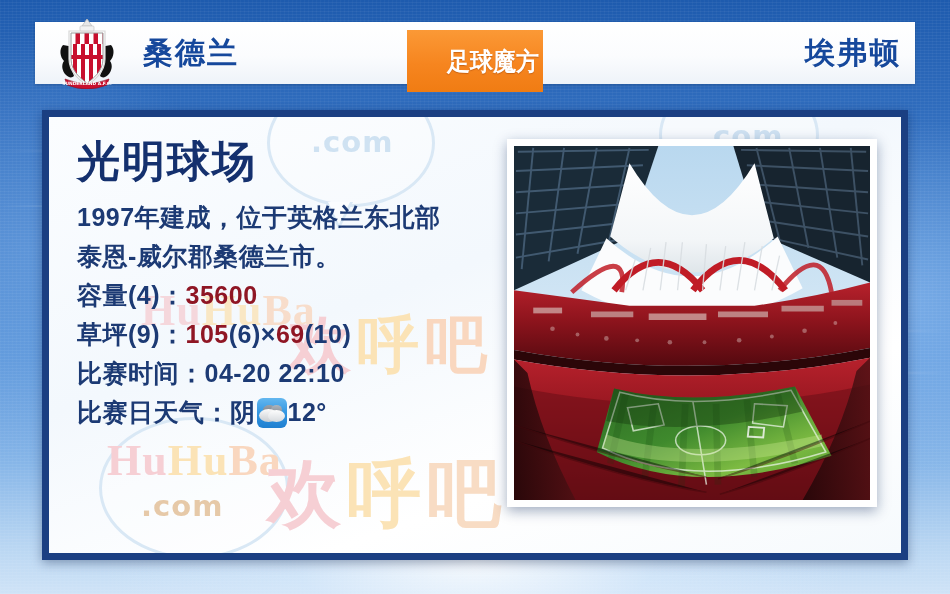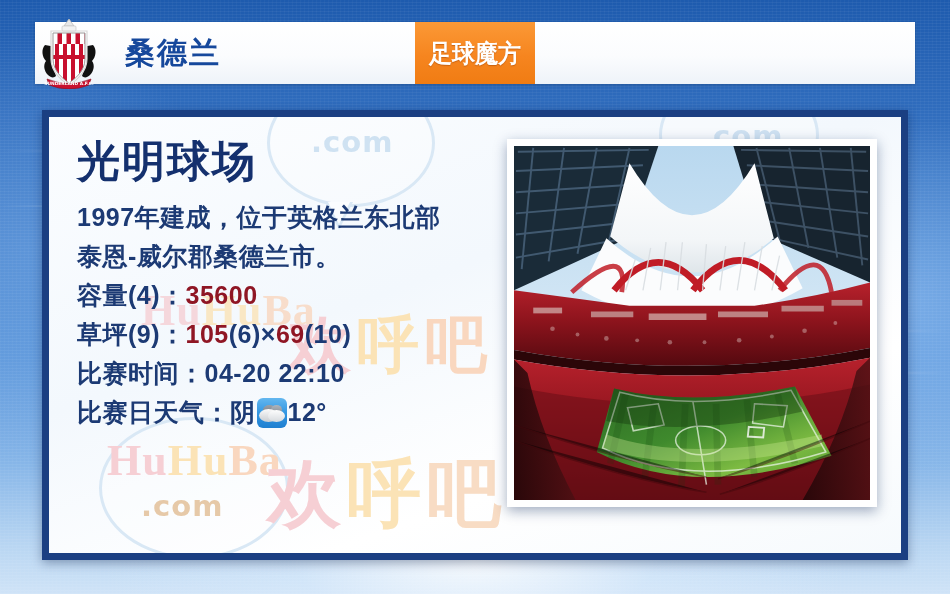--- a/index.html
+++ b/index.html
@@ -29,38 +29,38 @@
   .bgstreak{ position:absolute; background:linear-gradient(90deg, rgba(255,255,255,0), rgba(255,255,255,.22), rgba(255,255,255,0)); height:2px; }
 
   
   #header {
     position:absolute; left:35px; top:22px; width:880px; height:62px;
     background:linear-gradient(180deg,#ffffff 0%, #fbfcfe 55%, #eef3f9 100%);
     display:flex; align-items:center;
     box-shadow:0 1px 3px rgba(0,0,0,.18);
   }
   .team-block{ display:flex; align-items:center; height:100%; }
-  .team-left{ gap:22px; }
+  .team-left{ padding-left:18px; gap:22px; }
   .team-right{ gap:22px; margin-left:auto; padding-right:14px; }
   .team-name{
     font-size:30px; font-weight:bold; color:#16489c; letter-spacing:2px;
     font-family:"DejaVu Sans","Liberation Sans",sans-serif;
     text-shadow:0 1px 0 rgba(255,255,255,.9);
     white-space:nowrap;
   }
 
   
   .crest{ width:68px; height:72px; position:relative; flex:0 0 auto; }
 
   
   #center-logo{
-    position:absolute; left:50%; top:0; transform:translateX(-50%);
-    width:120px; height:62px;
+    position:absolute; left:50%; top:8px; transform:translateX(-50%);
+    width:136px; height:62px;
     background:linear-gradient(180deg,#fb9936 0%, #f6851f 55%, #f07c13 100%);
-    display:flex; align-items:center; justify-content:center;
+    display:flex; align-items:center; justify-content:flex-end;
   }
   #center-logo .lg{
     color:#fff; font-size:25px; font-weight:bold; letter-spacing:0px;
     font-family:"DejaVu Sans","Liberation Sans",sans-serif;
     text-shadow:0 1px 1px rgba(150,60,0,.45);
     transform:scaleX(.92);
   }
 
   
   #card{
@@ -179,20 +179,21 @@
       </svg>
     </div>
     <div class="team-name">桑德兰</div>
   </div>
 
   <div id="center-logo">
     <span class="lg">足球魔方</span>
   </div>
 
   <div class="team-block team-right">
+    <div class="team-name">埃弗顿</div>
 
   </div>
 </div>
 
 <div id="card">
 
   <div class="wm bubble" style="left:218px;top:-38px;width:168px;height:128px;"></div>
   <div class="wm wm-dotcom" style="left:262px;top:8px;">.com</div>
 
   <div class="wm bubble" style="left:610px;top:-42px;width:160px;height:120px;"></div>

